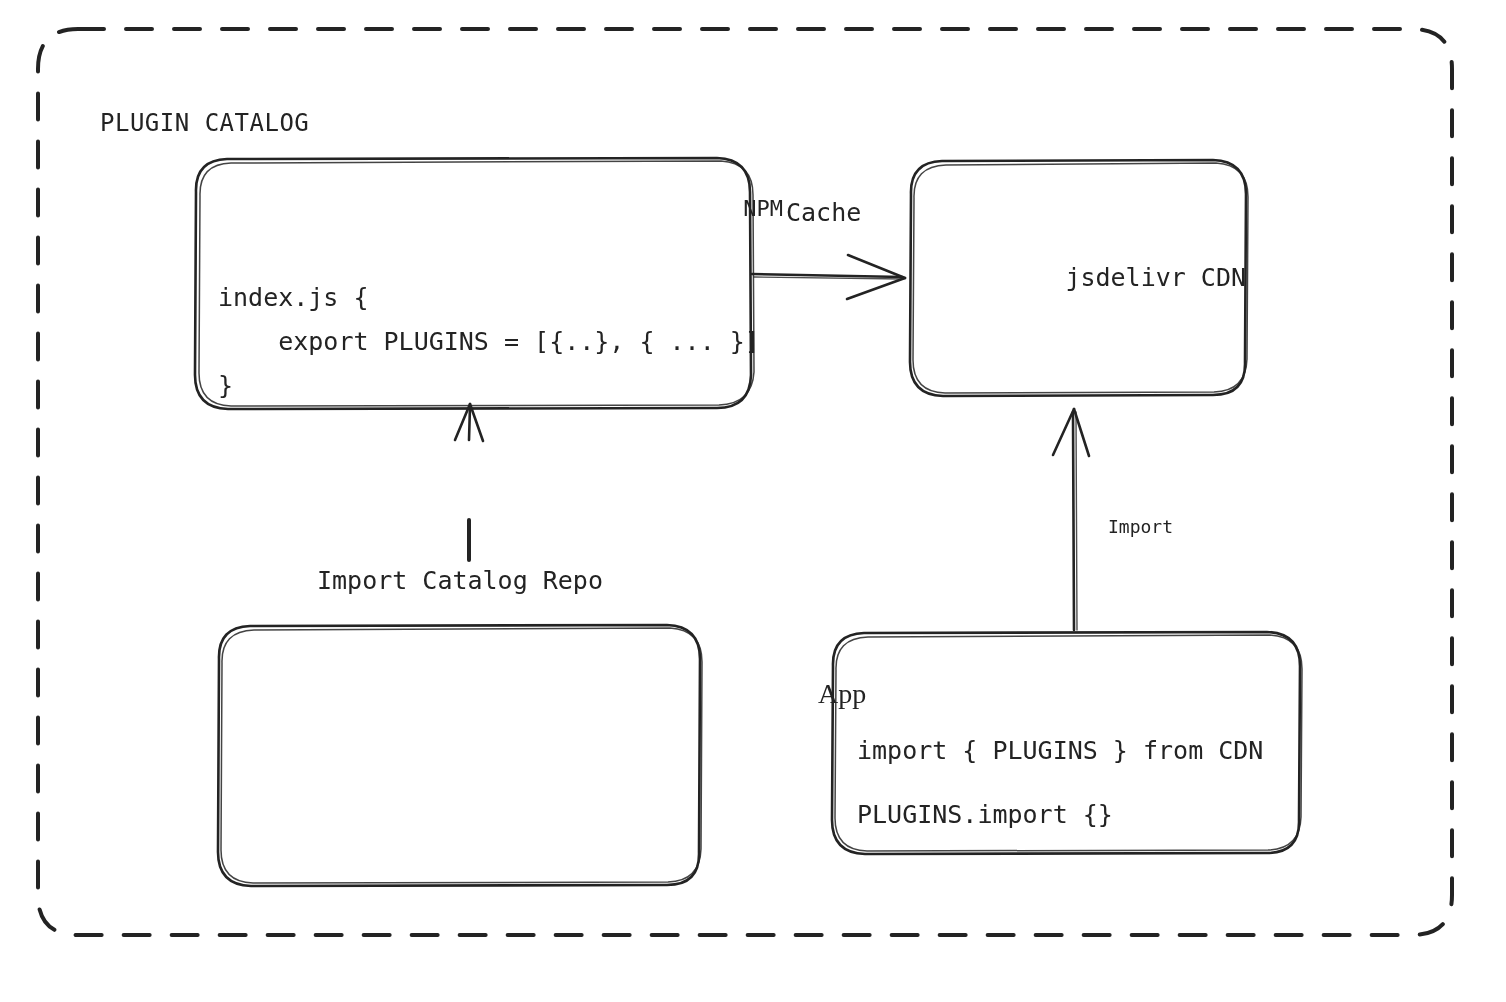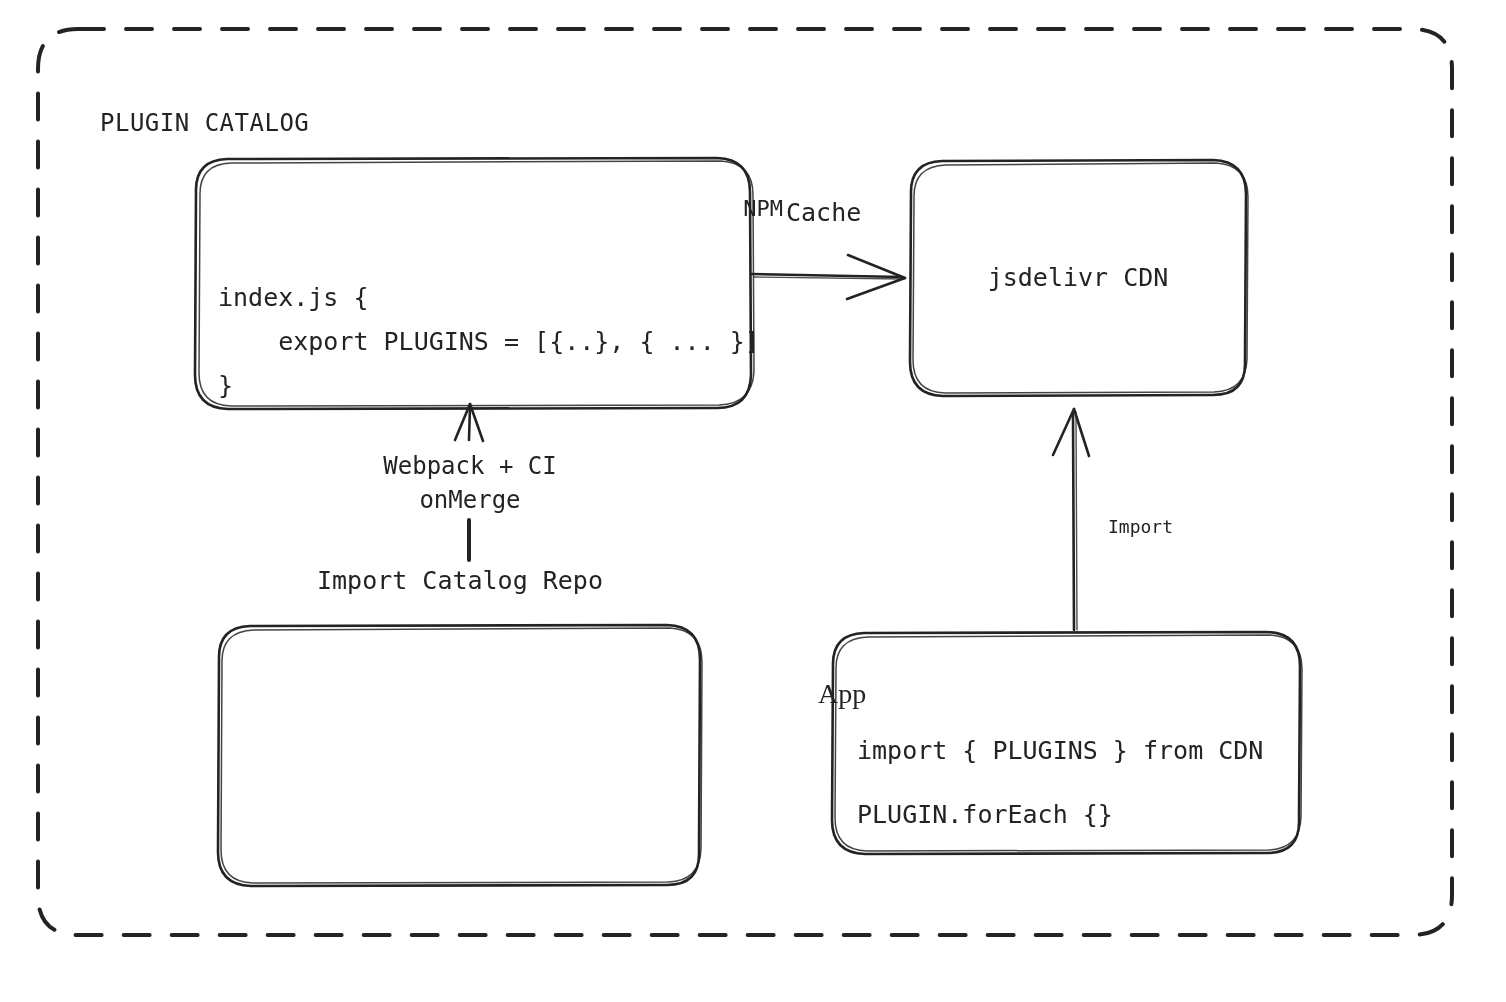--- a/index.html
+++ b/index.html
@@ -61,21 +61,21 @@
     font-size: 25px;
     line-height: 44px;
     margin-top: 23px;
   }
 
   
   #cdn-title {
     left: 910px;
     top: 265px;
     width: 336px;
-    text-align: center;
+    text-align: right;
     font-size: 25px;
   }
 
   
   #webpack-label {
     left: 330px;
     top: 449px;
     width: 280px;
     text-align: center;
     font-size: 24px;
@@ -198,30 +198,28 @@
 
   <div class="txt" id="npm-title">NPM</div>
   <div class="txt" id="npm-code"><span>index.js {</span>
 <span>    export PLUGINS = [{..}, { ... }]</span>
 <span>}</span></div>
 
   <div class="txt" id="cdn-title">jsdelivr CDN</div>
 
   <div class="txt" id="cache-label" style="left:786px; top:200px; font-size:25px;">Cache</div>
 
-  <div class="txt" id="webpack-label"><span>Webpack + CI</span>
-<span>onMerge</span></div>
 
   <div class="txt" id="repo-caption">Import Catalog Repo</div>
 
 
   <div class="txt" id="import-label">Import</div>
 
   <div class="txt" id="app-title">App</div>
   <div class="txt" id="app-line-1">import { PLUGINS } from CDN</div>
-  <div class="txt" id="app-line-2">PLUGIN.forEach {}</div>
+  <div class="txt" id="app-line-2">PLUGINS.import {}</div>
 
   <div class="hit" style="left:195px; top:158px; width:560px; height:252px;"></div>
   <div class="hit" style="left:910px; top:160px; width:340px; height:237px;"></div>
   <div class="hit" style="left:218px; top:625px; width:485px; height:262px;"></div>
   <div class="hit" style="left:832px; top:632px; width:471px; height:223px;"></div>
 
 </div>
 
 </body></html>

